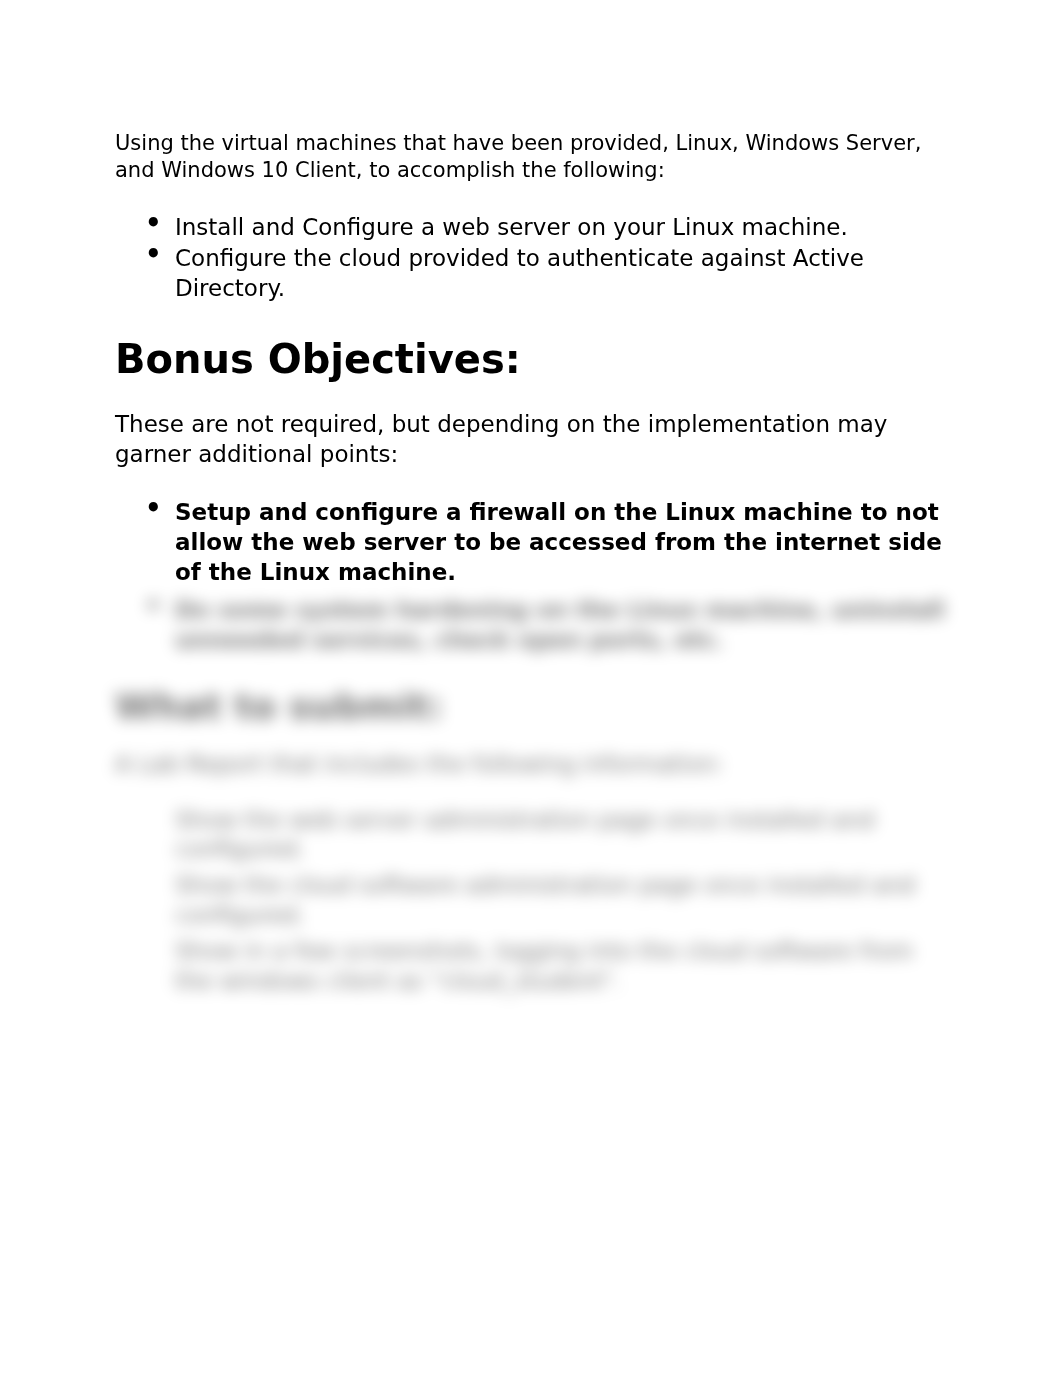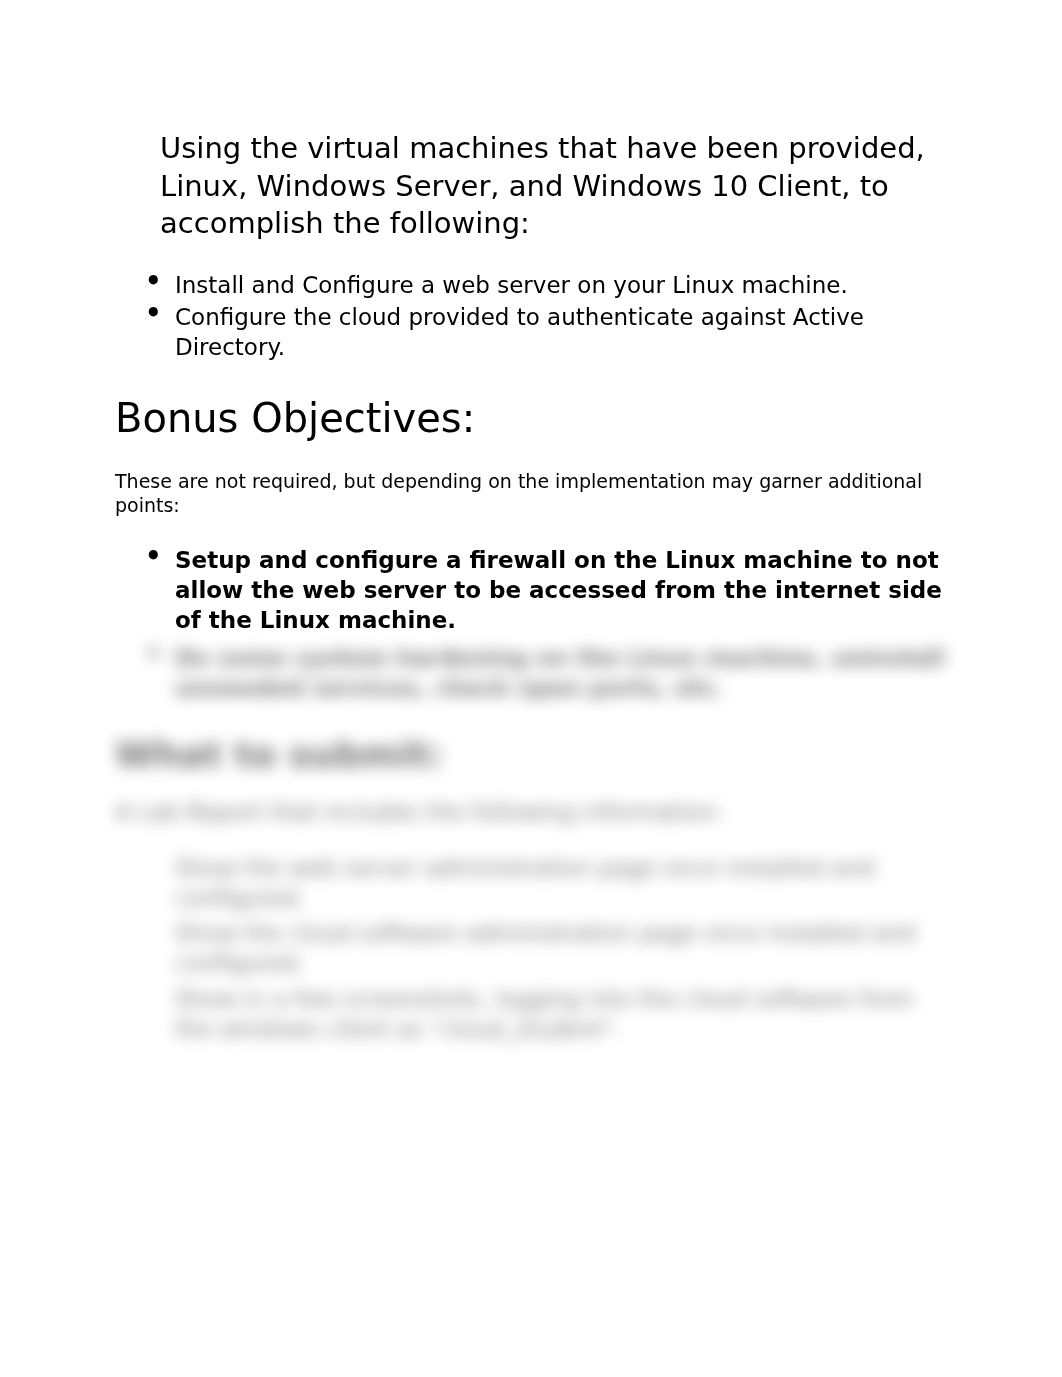--- a/index.html
+++ b/index.html
@@ -10,24 +10,23 @@
     body {
       font-family: 'DejaVu Sans', Verdana, Geneva, sans-serif;
       background: #ffffff;
       width: 1062px;
       min-height: 1377px;
       padding: 130px 110px 60px 115px;
       color: #000;
       position: relative;
     }
     .intro {
-      font-size: 29px;
+      font-size: 21px;
       line-height: 1.3;
       margin-bottom: 28px;
-      margin-left: 45px;
     }
     ul.main-list {
       list-style: none;
       padding-left: 30px;
       margin-bottom: 32px;
     }
     ul.main-list li {
       position: relative;
       font-size: 23px;
       line-height: 1.3;
@@ -37,25 +36,25 @@
     ul.main-list li::before {
       content: "•";
       position: absolute;
       left: 0;
       top: -6px;
       font-size: 26px;
       font-weight: bold;
     }
     h2.bonus {
       font-size: 40px;
-      font-weight: normal;
+      font-weight: bold;
       margin-bottom: 28px;
     }
     .bonus-intro {
-      font-size: 19px;
+      font-size: 23px;
       line-height: 1.3;
       margin-bottom: 28px;
     }
     ul.bonus-list {
       list-style: none;
       padding-left: 30px;
       font-weight: bold;
     }
     ul.bonus-list li {
       position: relative;

